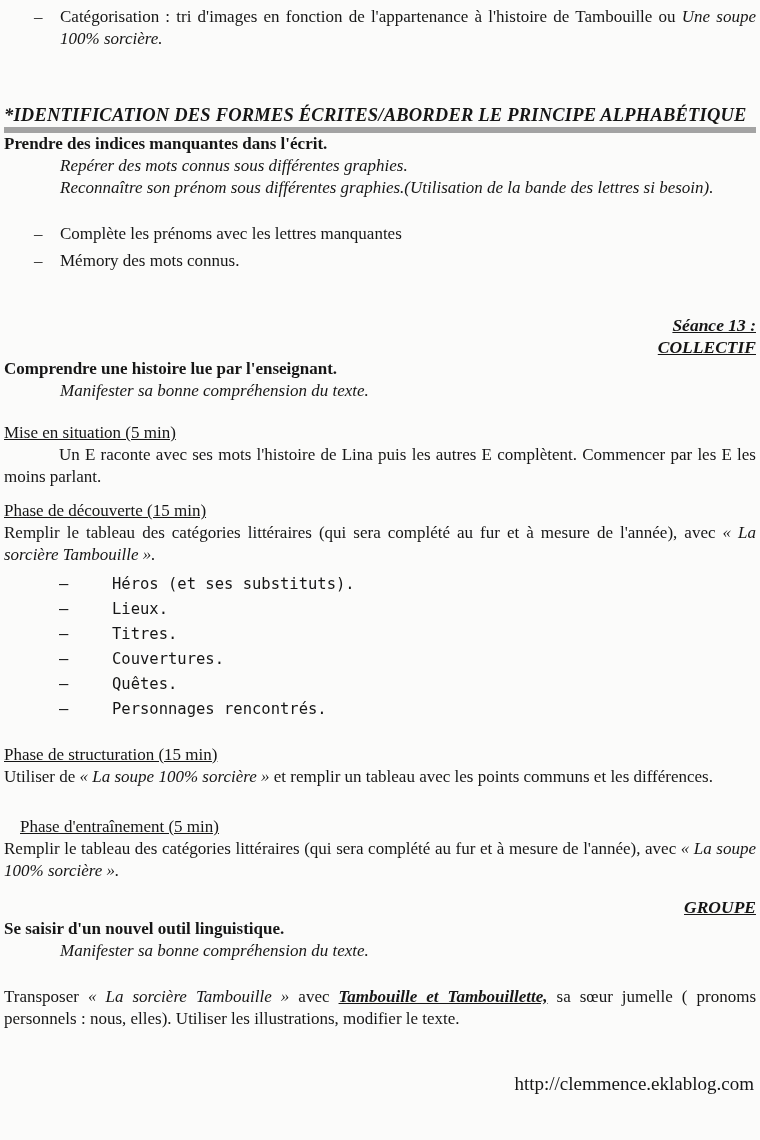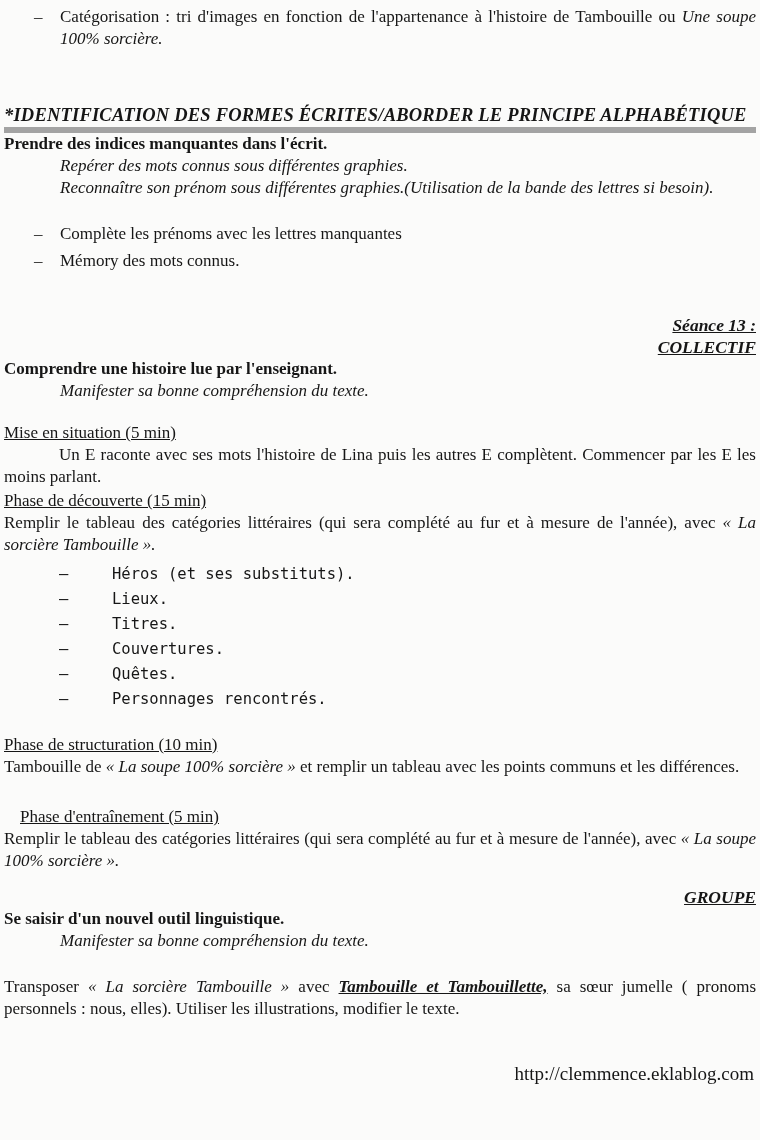--- a/index.html
+++ b/index.html
@@ -43,21 +43,21 @@
   .section-h { font-weight: normal; text-decoration: underline; }
 
   
   .title-ital { font-weight: bold; font-style: italic; text-decoration: underline; font-size: 17.5px; text-align: right; }
 
   .act-list { margin-top: 24px; }
   .act-list .sbullet + .sbullet { margin-top: 5px; }
 
   .seance-block { margin-top: 42px; }
   .mise-h   { margin-top: 20px; }
-  .pd-h     { margin-top: 2px; }
+  .pd-h     { margin-top: 12px; }
   .ps-h     { margin-top: 22px; }
   .pe-h     { margin-top: 28px; margin-left: 16px; }
   .groupe-h { margin-top: 14px; }
   .transpo  { margin-top: 24px; }
 
   
   .mono-list { margin-top: 6px; }
   .mono-item {
     position: relative;
     padding-left: 108px;
@@ -142,22 +142,22 @@
         <span class="dash">–</span>
         <span>Quêtes.</span>
       </div>
 
       <div class="mono-item">
         <span class="dash">–</span>
         <span>Personnages rencontrés.</span>
       </div>
     </div>
 
-  <h4 class="section-h ps-h">Phase de structuration (10 min)</h4>
-  <p class="just"><span>Tambouille de </span><span class="it">« La soupe 100% sorcière »</span><span> et remplir un tableau avec les points communs et les différences.</span></p>
+  <h4 class="section-h ps-h">Phase de structuration (15 min)</h4>
+  <p class="just"><span>Utiliser de </span><span class="it">« La soupe 100% sorcière »</span><span> et remplir un tableau avec les points communs et les différences.</span></p>
 
   <h4 class="section-h pe-h">Phase d'entraînement (5 min)</h4>
   <p class="just"><span>Remplir le tableau des catégories littéraires (qui sera complété au fur et à mesure de l'année), avec </span><span class="it">« La soupe 100% sorcière ».</span></p>
 
   <h3 class="title-ital groupe-h">GROUPE</h3>
   <p class="bold">Se saisir d'un nouvel outil linguistique.</p>
   <p class="it ind">Manifester sa bonne compréhension du texte.</p>
 
   <p class="just transpo"><span>Transposer </span><span class="it">« La sorcière Tambouille »</span><span> avec </span><span class="bold it u">Tambouille et Tambouillette,</span><span> sa sœur jumelle ( pronoms personnels : nous, elles). Utiliser les illustrations, modifier le texte.</span></p>
 

